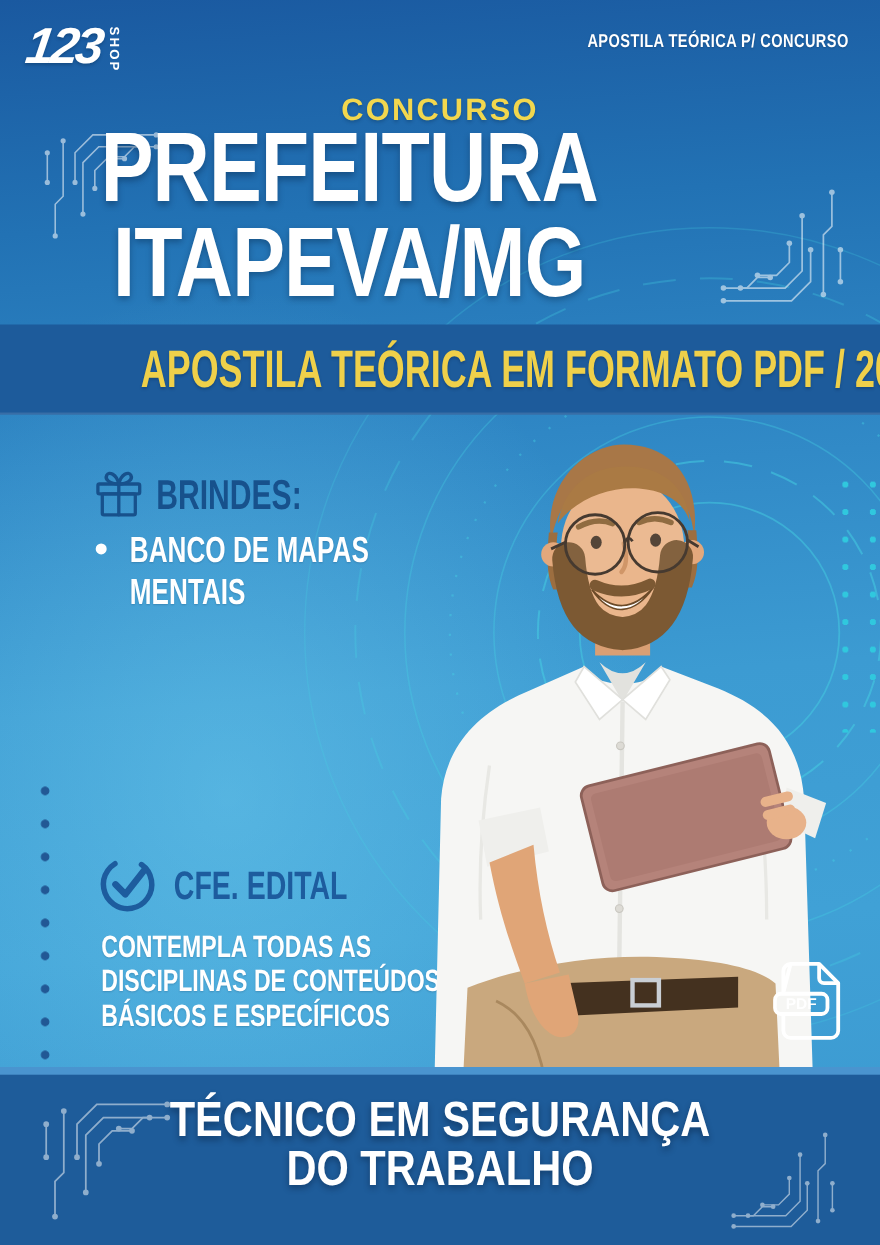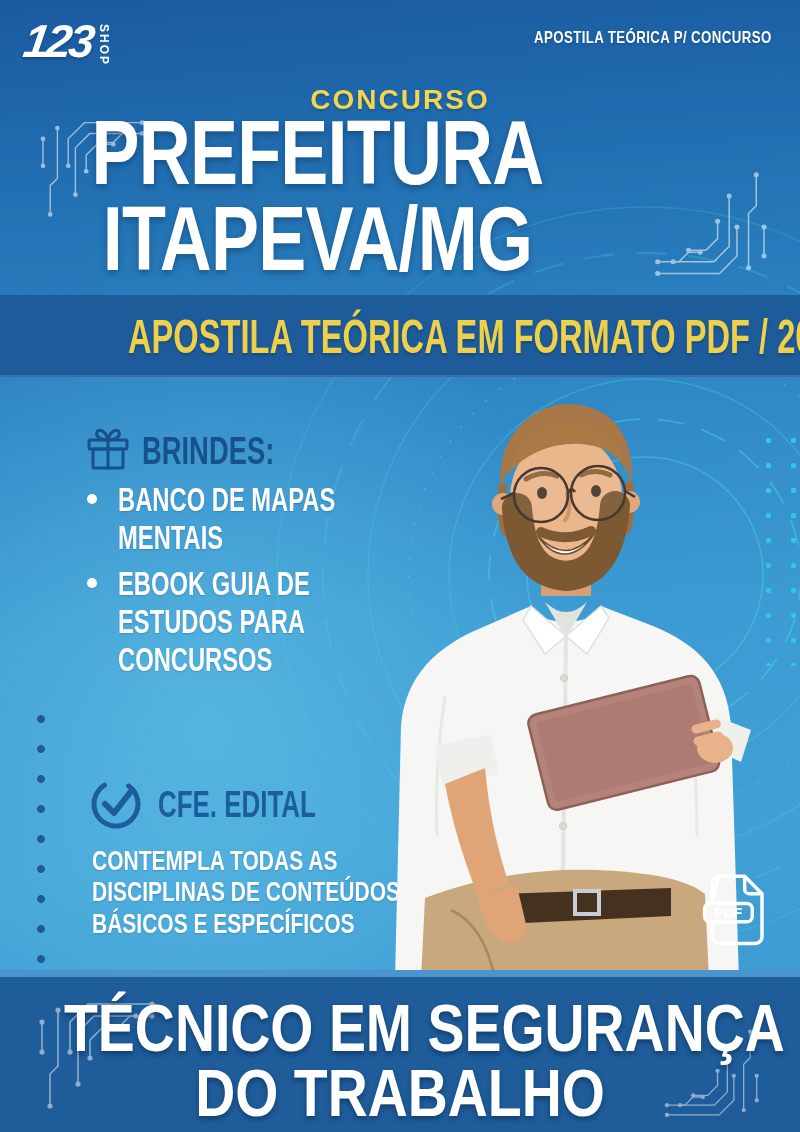--- a/index.html
+++ b/index.html
@@ -64,21 +64,21 @@
     transform:scaleX(.75); text-shadow:0 1px 2px rgba(0,30,60,.2);}
 
   
   .man{left:385px; top:396px; z-index:5;}
   .pdf-icon{left:700px; top:872px; z-index:6;}
 
   
   .footer-band{left:0; top:970px; width:800px; height:162px; z-index:10; background:#1e5c9a;
     border-top:7px solid #4a94cf; box-sizing:border-box;}
   .footer-text{left:0; top:996px; width:800px; z-index:11; text-align:center; color:#fff;
-    font-size:66px; font-weight:bold; line-height:.98; text-shadow:0 3px 6px rgba(0,20,45,.4);}
+    font-size:45px; font-weight:bold; line-height:.98; text-shadow:0 3px 6px rgba(0,20,45,.4);}
   .footer-text .fline{display:block; transform:scaleX(.84); transform-origin:center; white-space:nowrap;}
 </style>
 </head>
 <body>
 
 <div class="poster">
 
   <svg class="abs circles" width="800" height="1132" viewBox="0 0 800 1132">
     <g fill="none" stroke="#46d6e4">
       <circle cx="645" cy="575" r="118" stroke-width="1.6" opacity=".8"></circle>
@@ -220,24 +220,20 @@
       <path d="M24 14 C32 14 37 10 35 6 C33 2 26 5 24 14 Z"></path>
     </g>
   </svg>
   <div class="abs brindes-heading cond">BRINDES:</div>
 
   <ul class="abs brindes-list">
     <li>
       <span class="bullet-dot"></span>
       <span class="bullet-text cond">BANCO DE MAPAS MENTAIS</span>
     </li>
-    <li>
-      <span class="bullet-dot"></span>
-      <span class="bullet-text cond">EBOOK GUIA DE ESTUDOS PARA CONCURSOS</span>
-    </li>
   </ul>
 
   <svg class="abs check-icon" width="56" height="56" viewBox="0 0 56 56">
     <circle cx="28" cy="28" r="22" fill="none" stroke="#1d5c9e" stroke-width="5" stroke-linecap="round" stroke-dasharray="112 27" transform="rotate(-55 28 28)"></circle>
     <path d="M17 28 L26 37 L44 14" fill="none" stroke="#1d5c9e" stroke-width="6" stroke-linecap="round" stroke-linejoin="round"></path>
   </svg>
   <div class="abs edital-heading cond">CFE. EDITAL</div>
 
   <div class="abs edital-body">
     <span class="cond">CONTEMPLA TODAS AS DISCIPLINAS DE CONTEÚDOS BÁSICOS E ESPECÍFICOS</span>

